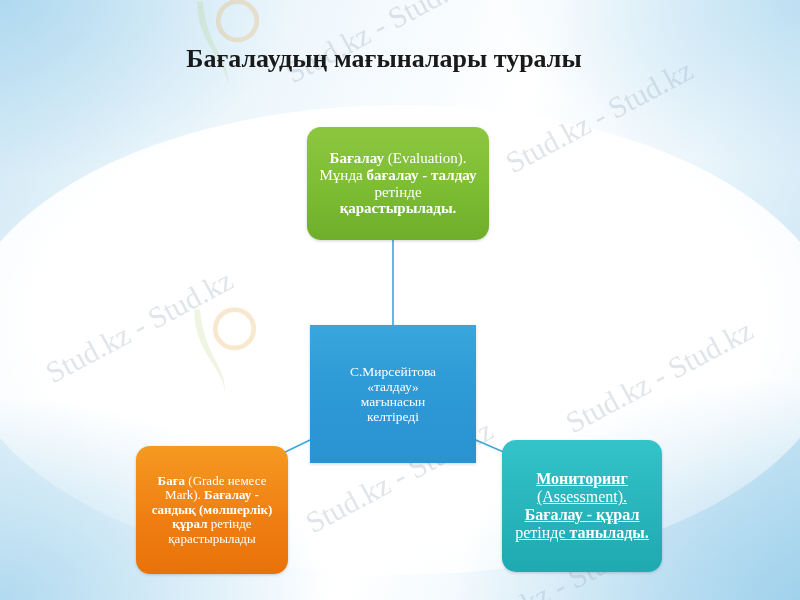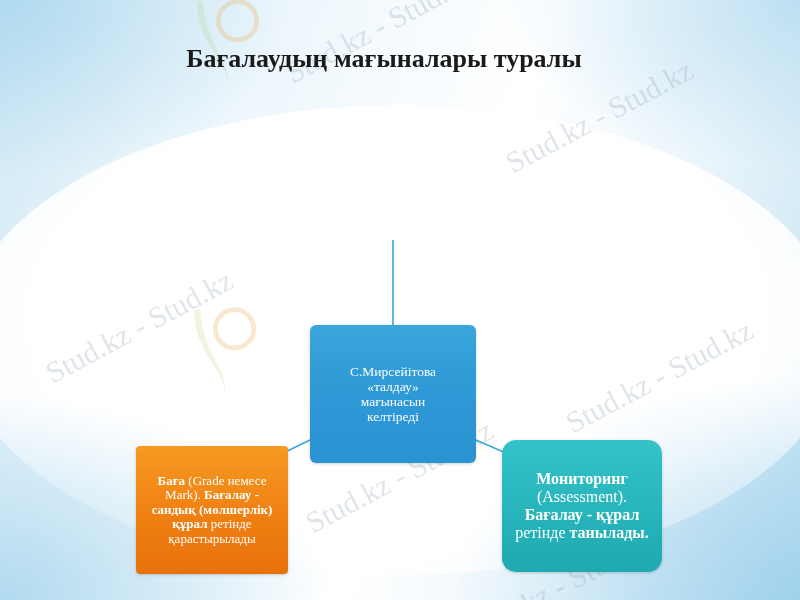--- a/index.html
+++ b/index.html
@@ -108,21 +108,21 @@
     padding: 6px 8px;
   }
   .node .inner { width: 100%; }
 
   .node-center {
     left: 310px;
     top: 325px;
     width: 166px;
     height: 138px;
     background: linear-gradient(180deg, #3aa6dd 0%, #2e9ad6 45%, #2a93d2 100%);
-    border-radius: 6px;
+    border-radius: 0;
     font-size: 13.5px;
     box-shadow: 0 1px 3px rgba(0,0,0,0.18);
   }
 
   .node-green {
     left: 307px;
     top: 127px;
     width: 182px;
     height: 113px;
     background: linear-gradient(180deg, #8cc63f 0%, #7ebe34 50%, #6fae2a 100%);
@@ -130,35 +130,36 @@
     font-size: 15px;
     box-shadow: 0 1px 3px rgba(0,0,0,0.18);
   }
 
   .node-orange {
     left: 136px;
     top: 446px;
     width: 152px;
     height: 128px;
     background: linear-gradient(180deg, #f59a21 0%, #f07f12 55%, #e7720a 100%);
-    border-radius: 4px;
+    border-radius: 14px;
     font-size: 13px;
     box-shadow: 0 1px 3px rgba(0,0,0,0.18);
     font-family: Liberation Serif, serif;
   }
 
   .node-teal {
     left: 502px;
     top: 440px;
     width: 160px;
     height: 132px;
     background: linear-gradient(180deg, #34c3c9 0%, #27b4bb 55%, #1fa9b1 100%);
     border-radius: 14px;
     font-size: 16px;
     box-shadow: 0 1px 3px rgba(0,0,0,0.18);
+    text-decoration: underline;
   }
 
   .b { font-weight: bold; }
 </style>
 </head>
 <body>
 
 <div class="slide">
 
   <div class="bg-ellipse"></div>
@@ -195,20 +196,25 @@
 
   <div class="node node-center">
     <div class="inner">
       <div>С.Мирсейітова</div>
       <div>«талдау»</div>
       <div>мағынасын</div>
       <div>келтіреді</div>
     </div>
   </div>
 
+  <div class="node node-green">
+    <div class="inner">
+      <span class="b">Бағалау </span><span>(Evaluation). Мұнда </span><span class="b">бағалау - талдау </span><span>ретінде </span><span class="b">қарастырылады.</span>
+    </div>
+  </div>
 
   <div class="node node-orange">
     <div class="inner">
       <span class="b">Баға </span><span>(Grade немесе Mark). </span><span class="b">Бағалау - сандық (мөлшерлік) құрал </span><span>ретінде қарастырылады</span>
     </div>
   </div>
 
   <div class="node node-teal">
     <div class="inner">
       <span class="b">Мониторинг </span><span>(Assessment). </span><span class="b">Бағалау - құрал </span><span>ретінде </span><span class="b">танылады.</span>

